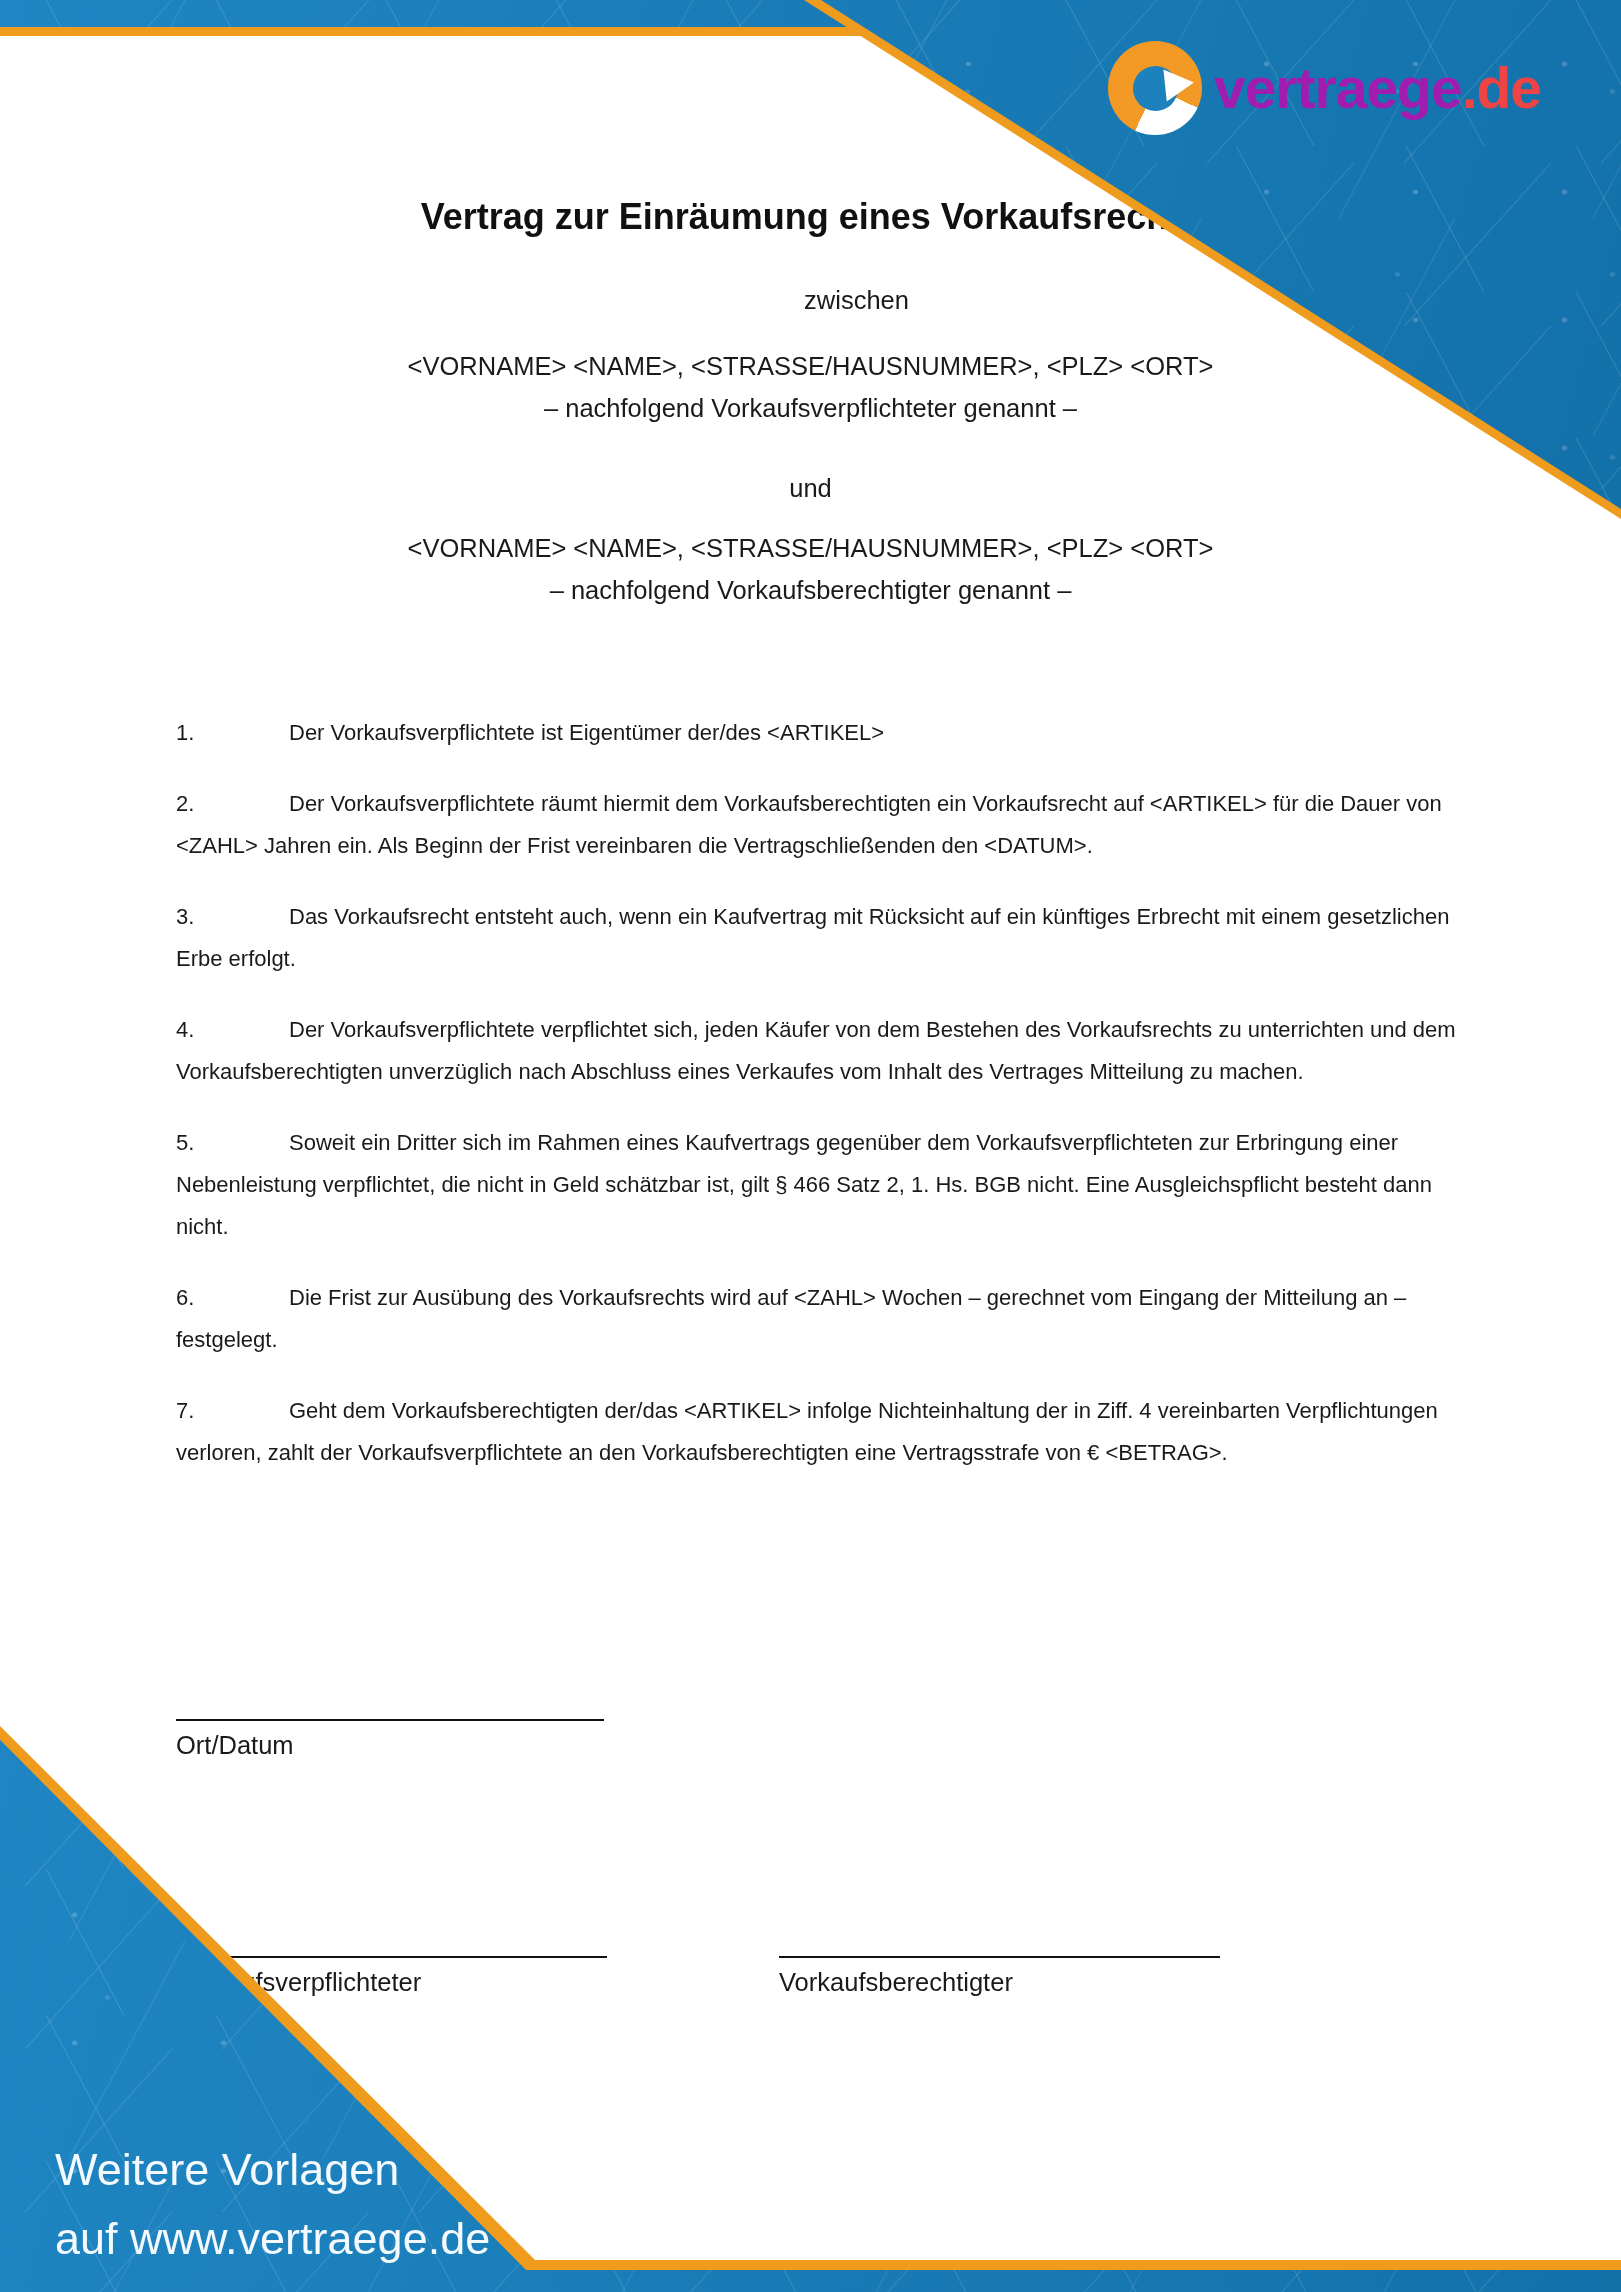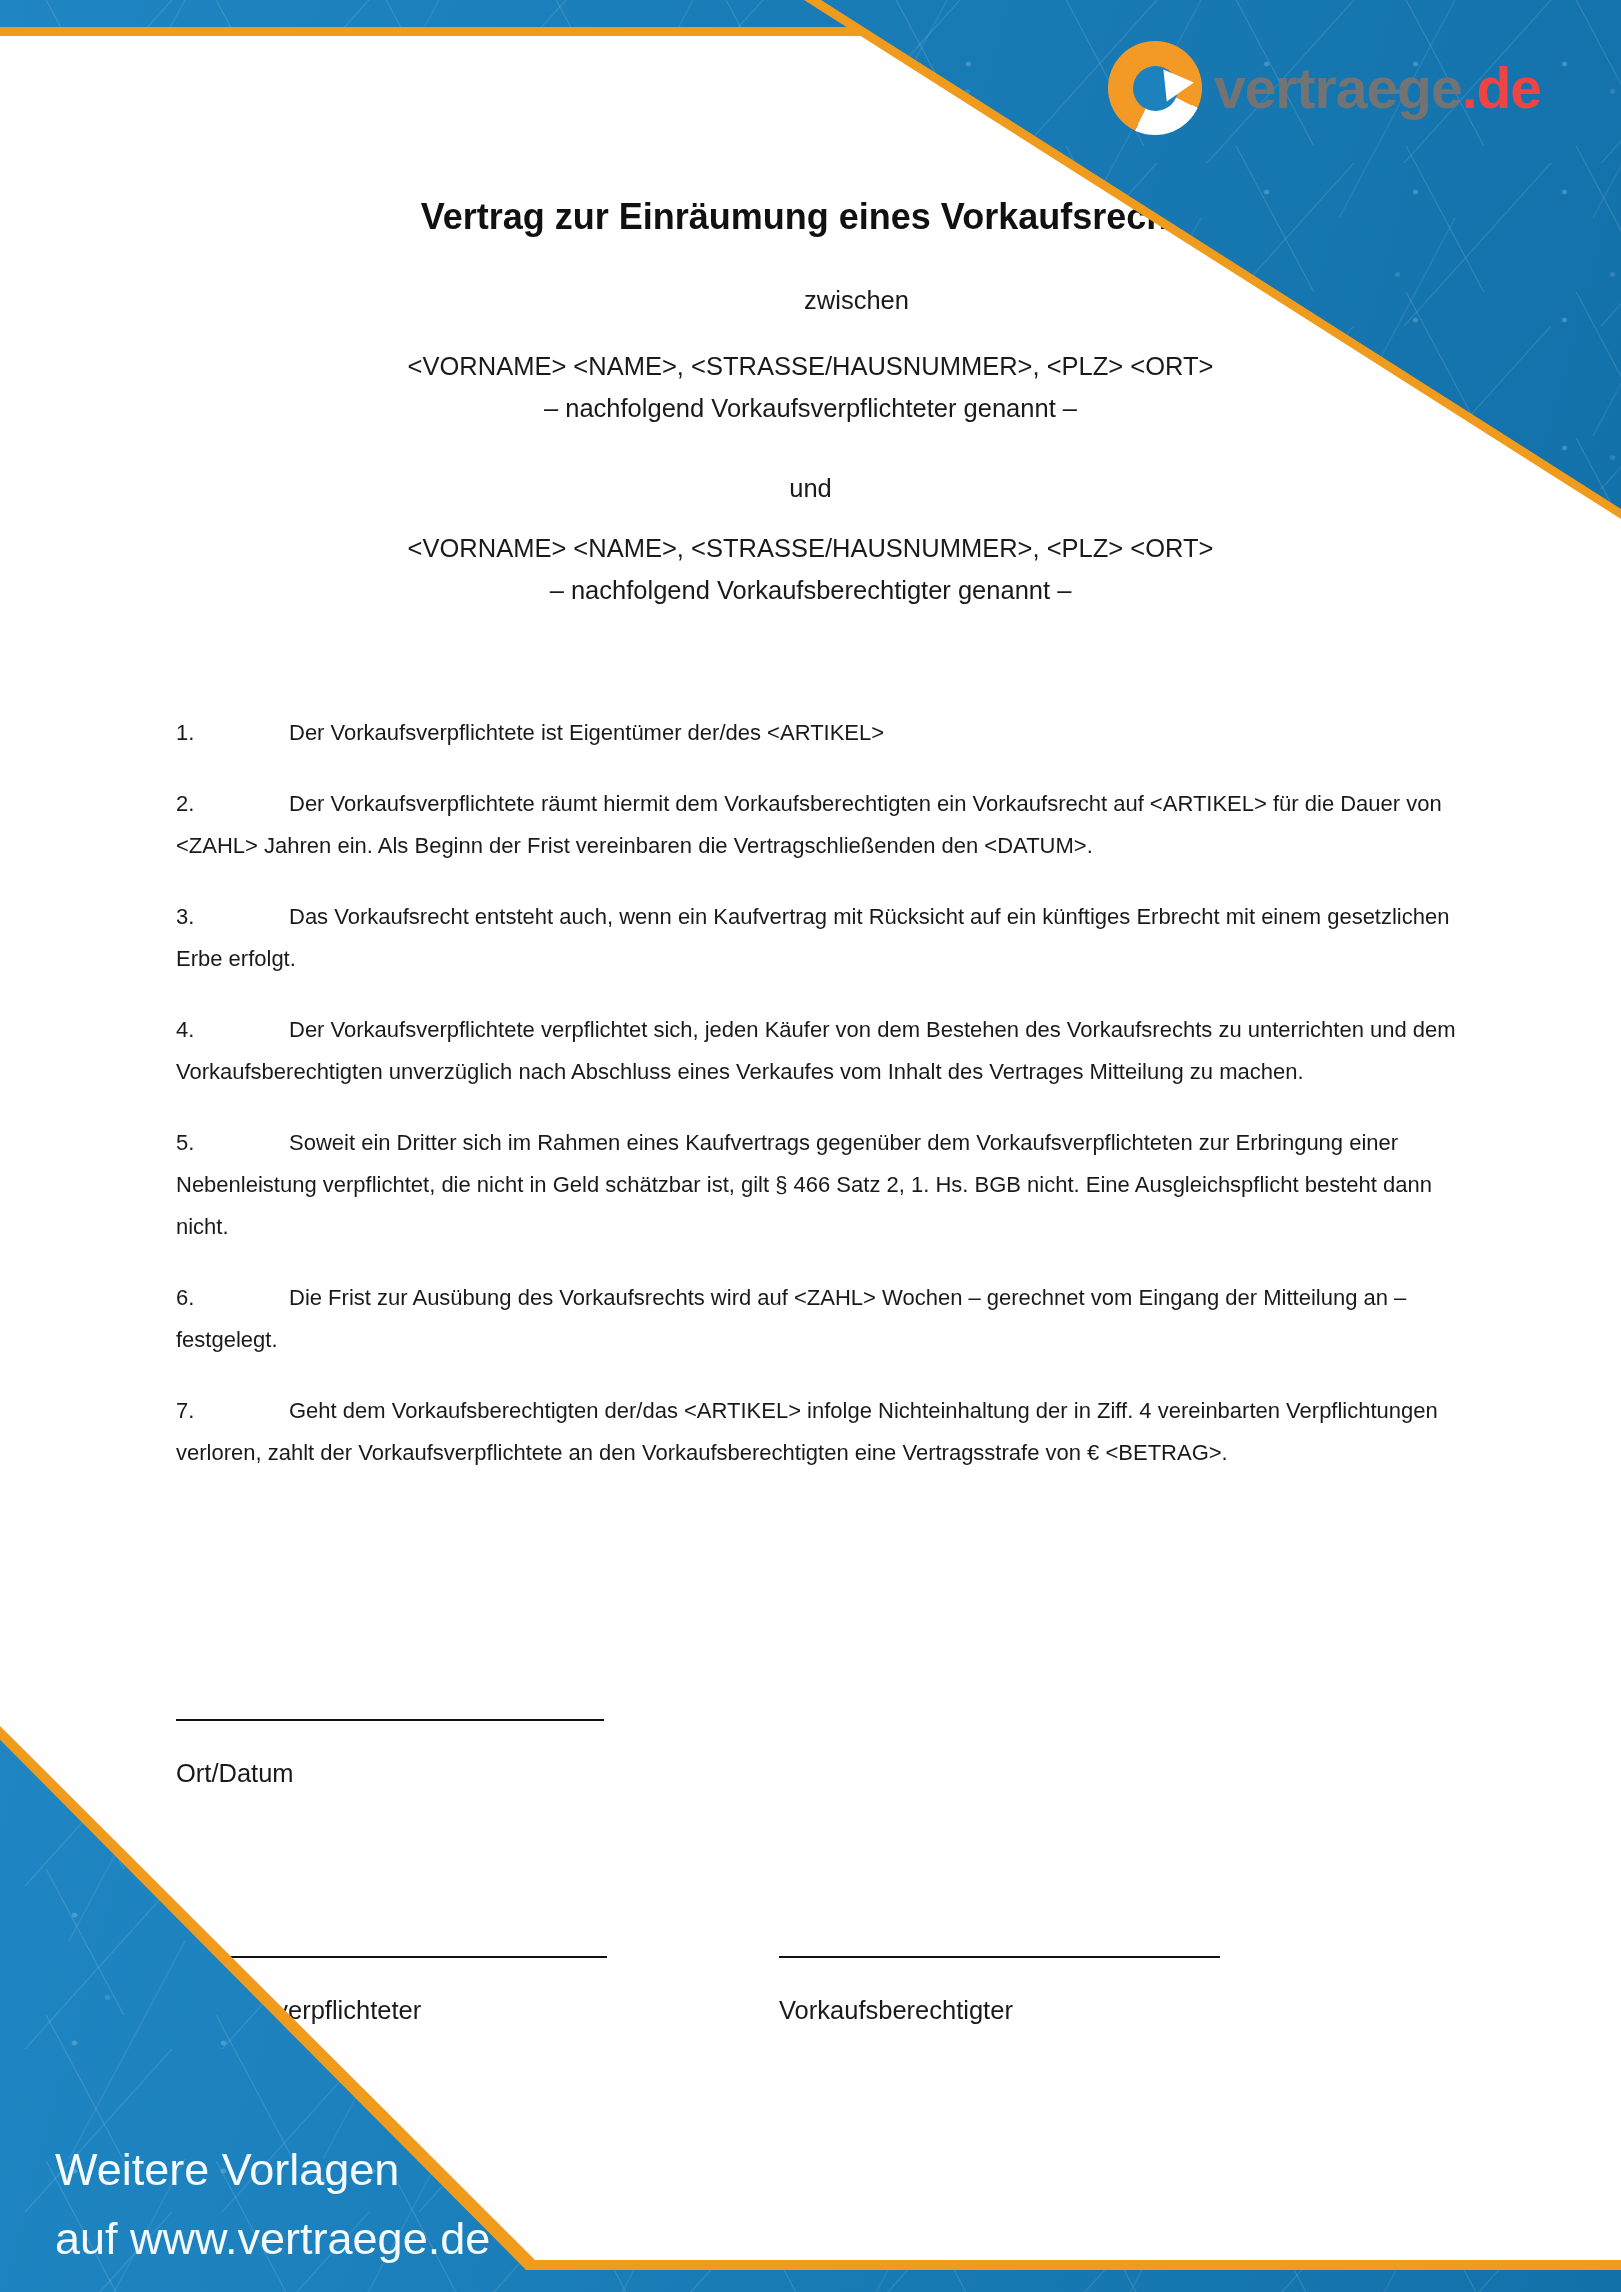--- a/index.html
+++ b/index.html
@@ -36,40 +36,40 @@
     clip-path:polygon(821px 0, 1621px 0, 1621px 509px);
   }
   
   .logo{position:absolute;top:41px;right:80px;z-index:4;display:flex;align-items:center;}
   .logo-icon{width:94px;height:94px;border-radius:50%;position:relative;flex:0 0 auto;
     background:conic-gradient(from 0deg, #f29a25 0 115deg, #ffffff 115deg 205deg, #f29a25 205deg 360deg);}
   .logo-icon::before{content:"";position:absolute;inset:24.5px;border-radius:50%;background:#1c81bd;}
   .logo-icon::after{content:"";position:absolute;right:7.8px;top:27.4px;width:0;height:0;
     border-top:16.7px solid transparent;border-bottom:16.7px solid transparent;border-left:29px solid #ffffff;
     transform:rotate(-6deg);}
-  .logo-text{font-size:57px;font-weight:700;color:#737373;letter-spacing:-1px;margin-left:11.8px;line-height:1;text-align:center;}
+  .logo-text{font-size:57px;font-weight:700;color:#a21caf;letter-spacing:-1px;margin-left:11.8px;line-height:1;text-align:center;}
   .logo-tld{font-size:57px;font-weight:700;color:#ef4444;letter-spacing:-1px;line-height:1;}
   
   .content{position:absolute;inset:0;z-index:1;}
   .doc-title{position:absolute;left:0;top:196px;width:1621px;text-align:center;
     font-size:36px;font-weight:700;color:#111;}
   .centerline{position:absolute;left:0;width:1621px;text-align:center;font-size:25.5px;line-height:42px;}
   .between{top:279px;margin-left:46px;}
   .party1{top:345px;}
   .und{top:457px;margin-top:10px;}
   .party2{top:527px;}
   .clauses{position:absolute;left:176px;top:712px;width:1284px;font-size:22px;line-height:42px;}
   .clause{margin:0 0 29px 0;}
   .cnum{display:inline-block;width:113px;}
   
   .sigline{position:absolute;height:27.4px;border-bottom:2px solid #111;}
   .sl-ort{left:176px;top:1692px;width:428px;}
   .sl-left{left:176px;top:1929px;width:431px;}
   .sl-right{left:779px;top:1929px;width:441px;}
-  .siglabel{position:absolute;font-size:25.5px;margin-top:28px;}
+  .siglabel{position:absolute;font-size:25.5px;}
   .lab-ort{left:176px;top:1731px;}
   .lab-left{left:176px;top:1968px;}
   .lab-right{left:779px;top:1968px;}
   
   .tri-bl-orange{
     position:absolute;left:0;top:1723px;width:1621px;height:569px;z-index:3;
     background:#ef9c1e;
     clip-path:polygon(0 2.9px, 535px 537px, 1621px 537px, 1621px 569px, 0 569px);
   }
   .tri-bl-blue{

